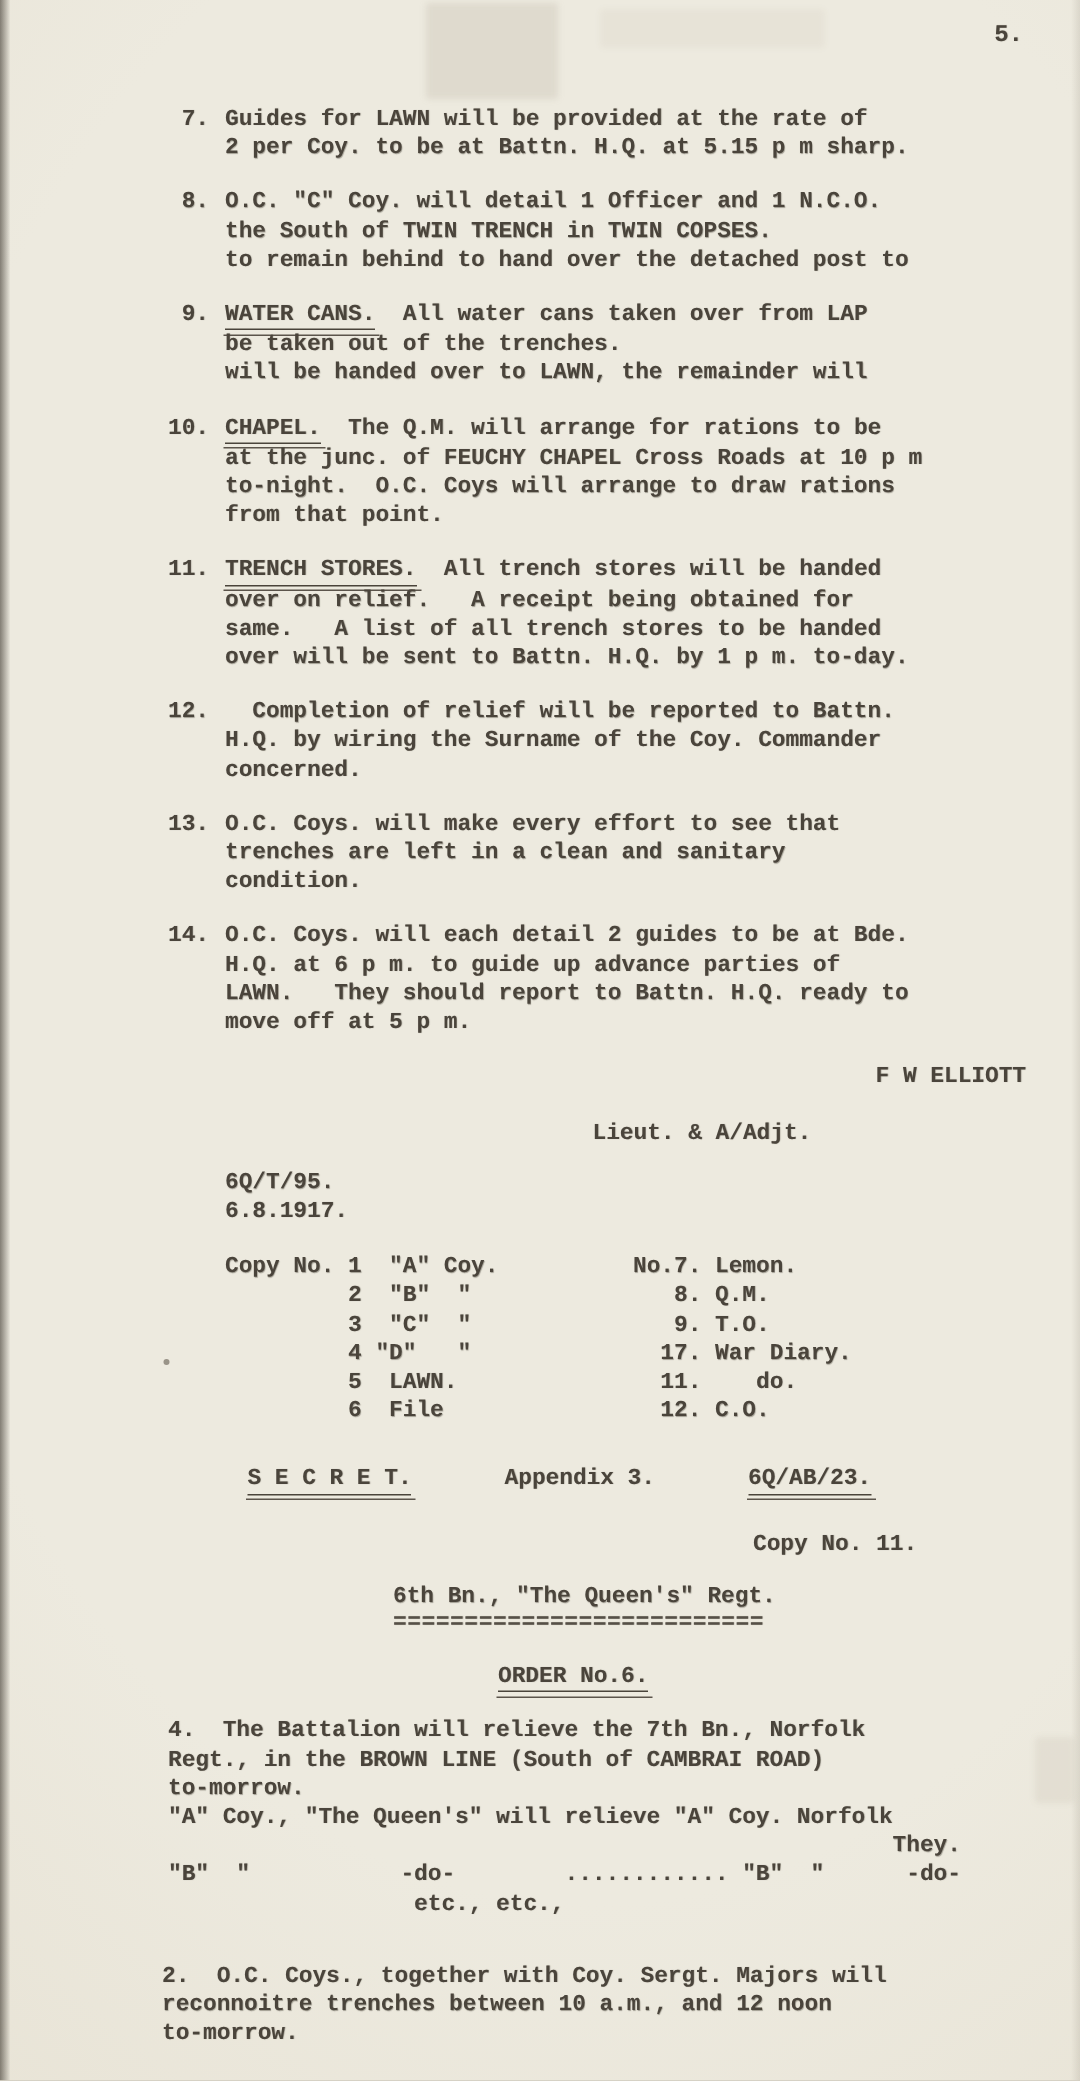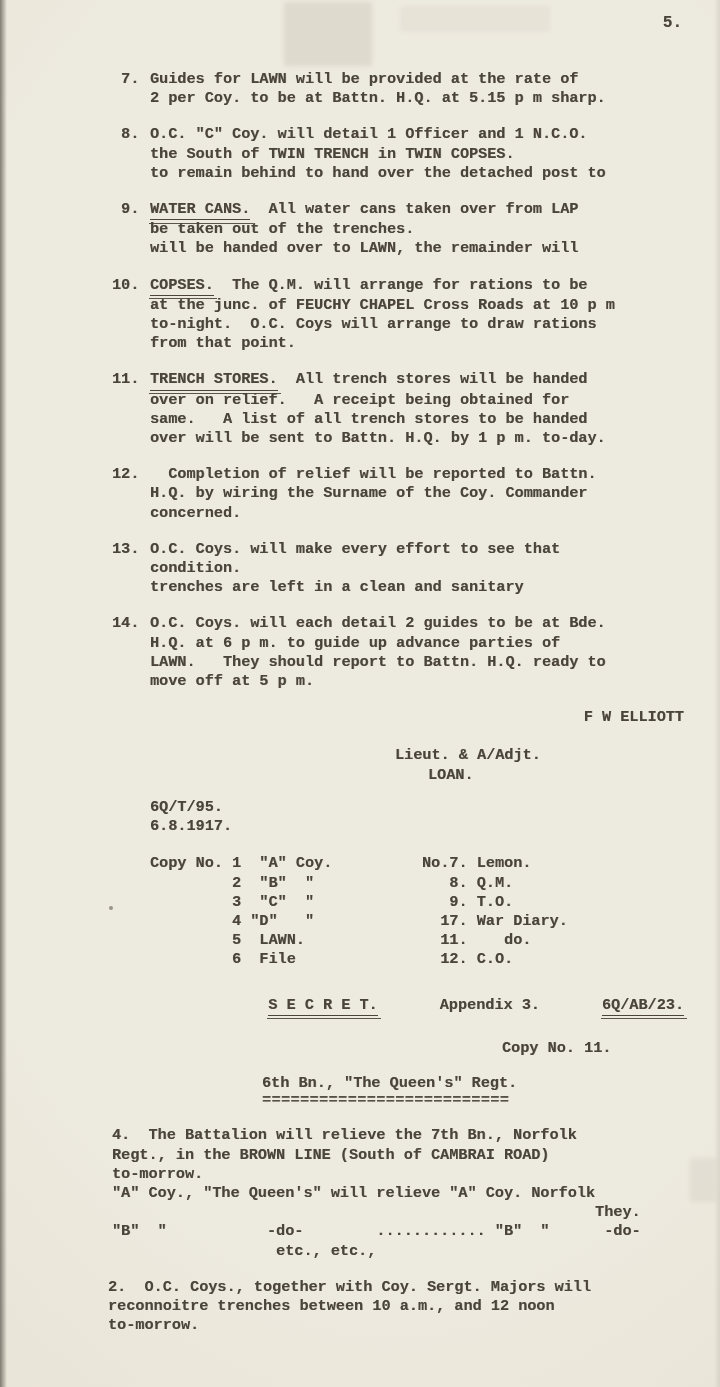--- a/index.html
+++ b/index.html
@@ -29,29 +29,29 @@
   .item{display:flex;margin-bottom:17px;}
   .item .num{flex:none;width:38px;white-space:pre;}
   .u2{position:relative;display:inline-block;border-bottom:1.7px solid currentColor;}
   .u2::after{content:"";position:absolute;left:-1px;right:-3px;bottom:-4.5px;border-bottom:1.7px solid currentColor;opacity:.9;}
   .sig-name{margin:14px 0 0 298px;white-space:pre;text-align:right;}
   .sig-title{margin:19px 0 0 283px;white-space:pre;}
   .sig-unit{margin:0 0 0 316px;white-space:pre;}
   .ref{margin:13px 0 0 38px;}
   .dist{display:flex;margin-top:18px;padding-left:38px;}
   .dist-left{flex:none;width:272px;}
-  .secret-row{display:flex;margin-top:26px;padding-left:53px;align-items:flex-start;justify-content:flex-end;}
+  .secret-row{display:flex;margin-top:26px;padding-left:53px;align-items:flex-start;}
   .appendix-label{margin-left:62px;white-space:pre;}
   .appendix-ref{margin-left:62px;}
   .copyno{margin:23px 0 16px 390px;white-space:pre;}
   .unit-title{margin:14px 0 0 150px;white-space:pre;}
   .unit-rule{margin:-2px 0 0 150px;white-space:pre;letter-spacing:0.4px;opacity:.92;}
   .order-title{margin:17px 0 0 220px;}
   .para{margin-top:16px;}
-  .para2{margin-top:17px;margin-left:-4px;}
+  .para2{margin-top:29px;margin-left:-4px;}
 </style>
 </head>
 <body>
 
 <div class="page">
   <div class="edge-left"></div>
   <div class="edge-right"></div>
 
   <div class="ghost" style="left:284px;top:2px;width:88px;height:64px;"></div>
   <div class="ghost" style="left:400px;top:6px;width:150px;height:26px;opacity:.45;"></div>
@@ -84,21 +84,21 @@
       <div>
         <div class="line"><span class="u2">WATER CANS.</span><span>  All water cans taken over from LAP</span></div>
         <div class="line">be taken out of the trenches.</div>
         <div class="line">will be handed over to LAWN, the remainder will</div>
       </div>
     </div>
 
     <div class="item">
       <div class="num">10.</div>
       <div>
-        <div class="line"><span class="u2">COPSES.</span><span>  The Q.M. will arrange for rations to be</span></div>
+        <div class="line"><span class="u2">CHAPEL.</span><span>  The Q.M. will arrange for rations to be</span></div>
         <div class="line">at the junc. of FEUCHY CHAPEL Cross Roads at 10 p m</div>
         <div class="line">to-night.  O.C. Coys will arrange to draw rations</div>
         <div class="line">from that point.</div>
       </div>
     </div>
 
     <div class="item">
       <div class="num">11.</div>
       <div>
         <div class="line"><span class="u2">TRENCH STORES.</span><span>  All trench stores will be handed</span></div>
@@ -114,38 +114,37 @@
         <div class="line">  Completion of relief will be reported to Battn.</div>
         <div class="line">H.Q. by wiring the Surname of the Coy. Commander</div>
         <div class="line">concerned.</div>
       </div>
     </div>
 
     <div class="item">
       <div class="num">13.</div>
       <div>
         <div class="line">O.C. Coys. will make every effort to see that</div>
+        <div class="line">trenches are left in a clean and sanitary</div>
         <div class="line">condition.</div>
-        <div class="line">trenches are left in a clean and sanitary</div>
       </div>
     </div>
 
     <div class="item">
       <div class="num">14.</div>
       <div>
         <div class="line">O.C. Coys. will each detail 2 guides to be at Bde.</div>
         <div class="line">H.Q. at 6 p m. to guide up advance parties of</div>
         <div class="line">LAWN.   They should report to Battn. H.Q. ready to</div>
         <div class="line">move off at 5 p m.</div>
       </div>
     </div>
 
     <div class="sig-name">F W ELLIOTT</div>
     <div class="sig-title">Lieut. &amp; A/Adjt.</div>
-    <div class="sig-unit">LOAN.</div>
 
     <div class="ref">
       <div class="line">6Q/T/95.</div>
       <div class="line">6.8.1917.</div>
     </div>
 
     <div class="dist">
       <div class="dist-left">
         <div class="line">Copy No. 1  "A" Coy.</div>
         <div class="line">         2  "B"  "</div>
@@ -166,20 +165,21 @@
 
     <div class="secret-row">
       <span class="u2">S E C R E T.</span>
       <span class="appendix-label">Appendix 3.</span>
       <span class="appendix-ref u2">6Q/AB/23.</span>
     </div>
     <div class="copyno">Copy No. 11.</div>
 
     <div class="unit-title">6th Bn., "The Queen's" Regt.</div>
     <div class="unit-rule">==========================</div>
+    <div class="order-title"><span class="u2">ORDER No.6.</span></div>
 
     <div class="para">
       <div class="line">4.  The Battalion will relieve the 7th Bn., Norfolk</div>
       <div class="line">Regt., in the BROWN LINE (South of CAMBRAI ROAD)</div>
       <div class="line">to-morrow.</div>
       <div class="line">"A" Coy., "The Queen's" will relieve "A" Coy. Norfolk</div>
       <div class="line">                                                     They.</div>
       <div class="line">"B"  "           -do-        ............ "B"  "      -do-</div>
       <div class="line">                  etc., etc.,</div>
     </div>

